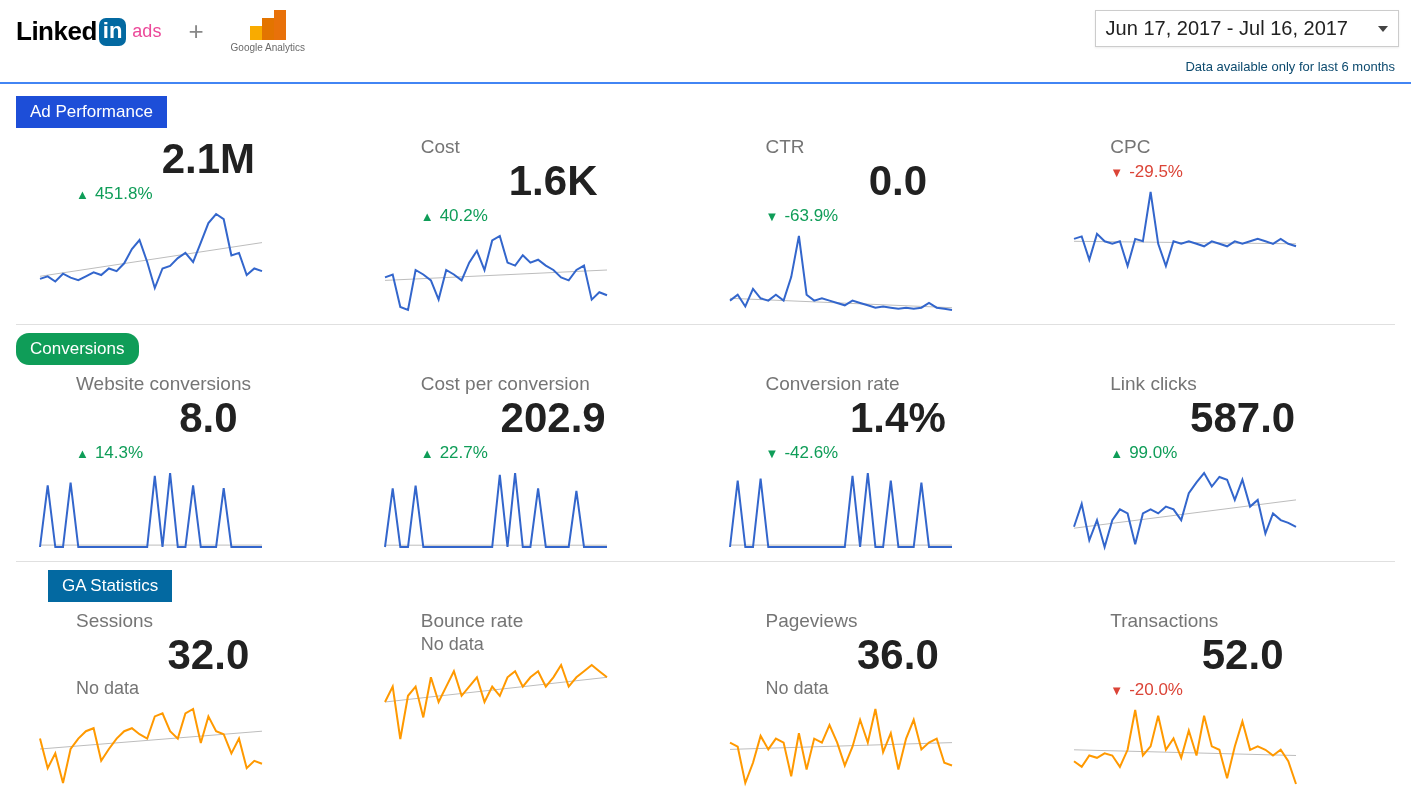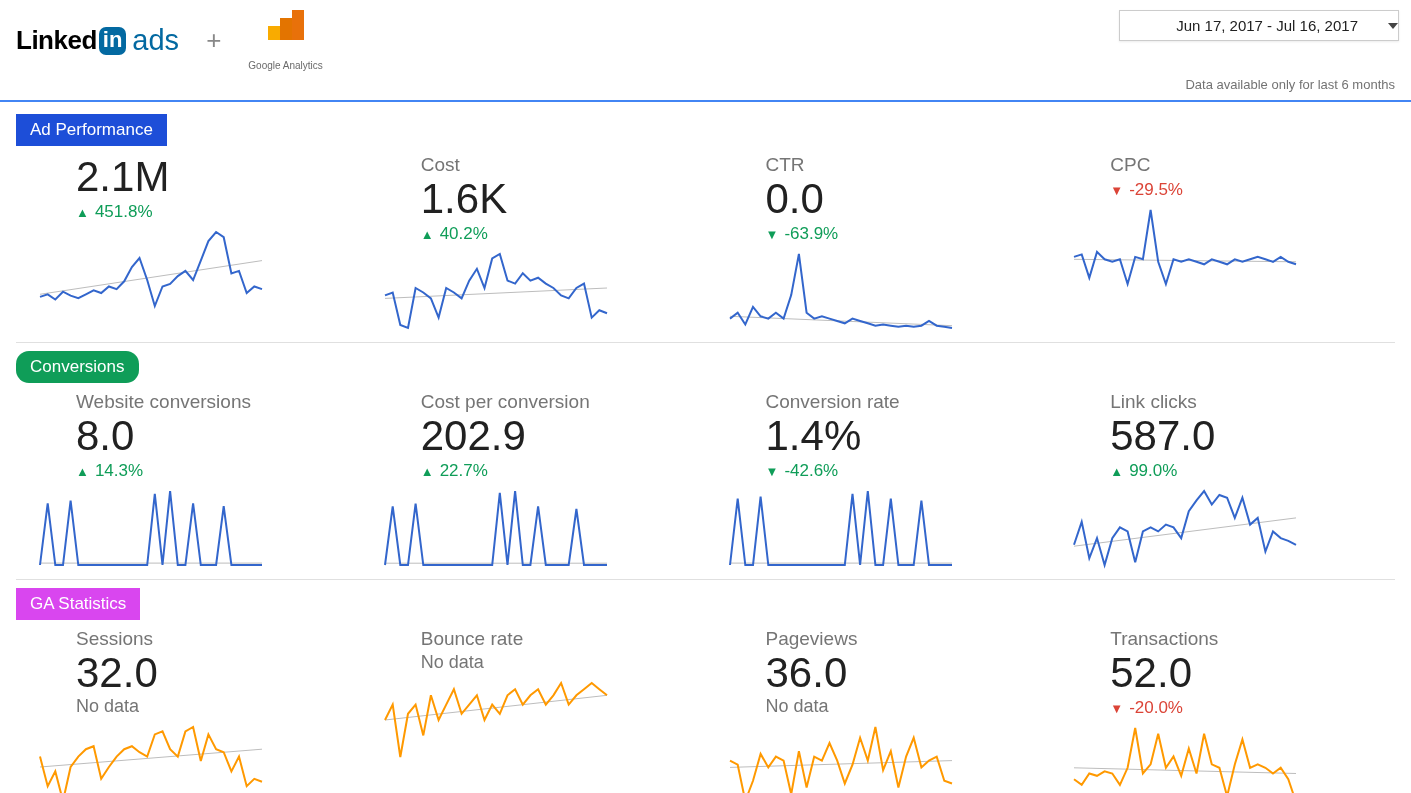--- a/index.html
+++ b/index.html
@@ -16,57 +16,57 @@
     align-items: flex-start;
     padding: 10px 12px 0 16px;
   }
   .logo-block { display: flex; align-items: center; gap: 27px; }
   .linkedin-logo { display: flex; align-items: center; font-weight: 700; }
   .linkedin-logo .txt { font-size: 26px; color: #000; letter-spacing: -0.5px; }
   .linkedin-logo .in-box {
     background: #0369a1; color: #fff; padding: 0 4px 2px; border-radius: 7px;
     font-size: 22px; margin: 0 4px 0 2px;
   }
-  .linkedin-logo .ads { font-size: 29px; color: #0369a1; font-weight: 400; margin-left: 2px; }
+  .linkedin-logo .ads { font-size: 18px; color: #ec4899; font-weight: 400; margin-left: 2px; }
   .plus { font-size: 26px; color: #888; }
   .ga-logo { display: flex; flex-direction: column; align-items: center; }
   .ga-bars { display: flex; align-items: flex-end; gap: 0; }
   .ga-bars span { width: 12px; display: inline-block; }
   .ga-b1 { height: 14px; background: #F9AB00; }
   .ga-b2 { height: 22px; background: #E37400; }
   .ga-b3 { height: 30px; background: #E8710A; }
-  .ga-label { font-size: 10px; color: #6a6a6a; margin-top: 20px; text-align: right; }
+  .ga-label { font-size: 10px; color: #6a6a6a; margin-top: 2px; text-align: right; }
   .date-picker {
-    border: 1px solid #ccc; background: #fff; padding: 6px 0;
-    font-size: 15px; display: flex; align-items: center; gap: 30px;
+    border: 1px solid #ccc; background: #fff; padding: 6px 10px;
+    font-size: 20px; display: flex; align-items: center; gap: 30px;
     min-width: 280px; justify-content: flex-end;
     box-shadow: 0 1px 2px rgba(0,0,0,.08);
   }
   .date-picker .caret {
     width: 0; height: 0; border-left: 5px solid transparent;
     border-right: 5px solid transparent; border-top: 6px solid #444;
   }
-  .avail { text-align: right; font-size: 13px; color: #737373; padding: 6px 16px 8px 0; }
+  .avail { text-align: right; font-size: 13px; color: #0c4a6e; padding: 6px 16px 8px 0; }
   .hr { border-top: 2px solid #4285f4; margin: 0; }
   .section { padding: 4px 16px 0 16px; }
   .tag {
     display: inline-block; color: #fff; font-size: 17px;
     padding: 6px 14px; margin: 8px 0 4px 0;
   }
   .tag.orange { background: #1d4ed8; }
   .tag.green  { background: #0F9D58; border-radius: 13px; }
-  .tag.blue   { background: #d946ef; }
+  .tag.blue   { background: #0369a1; margin-left: 32px; }
   .row {
     display: grid; grid-template-columns: repeat(4, 1fr);
     gap: 0; border-bottom: 1px solid #e0e0e0; padding-bottom: 6px;
   }
   .row:last-of-type { border-bottom: none; }
   .metric { padding: 4px 20px 0 60px; }
   .metric .label { font-size: 19px; color: #757575; }
-  .metric .value { font-size: 42px; font-weight: 400; color: #212121; line-height: 1; margin-top: 2px; }
+  .metric .value { font-size: 42px; font-weight: 700; color: #212121; line-height: 1; margin-top: 2px; text-align: center; }
   .delta { font-size: 17px; margin-top: 4px; display: flex; align-items: center; gap: 6px; }
   .delta.up   { color: #0F9D58; }
   .delta.down { color: #DB4437; }
   .delta .arr { font-size: 13px; }
   .nodata { font-size: 18px; color: #757575; margin-top: 2px; }
   .spark { margin-top: 6px; margin-left: -40px; }
   .spark svg { width: 230px; height: 82px; }
   .spark .s-blue   path.line { stroke: #3366CC; }
   .spark .s-orange path.line { stroke: #FF9900; }
   path.line { fill: none; stroke-width: 2; }

